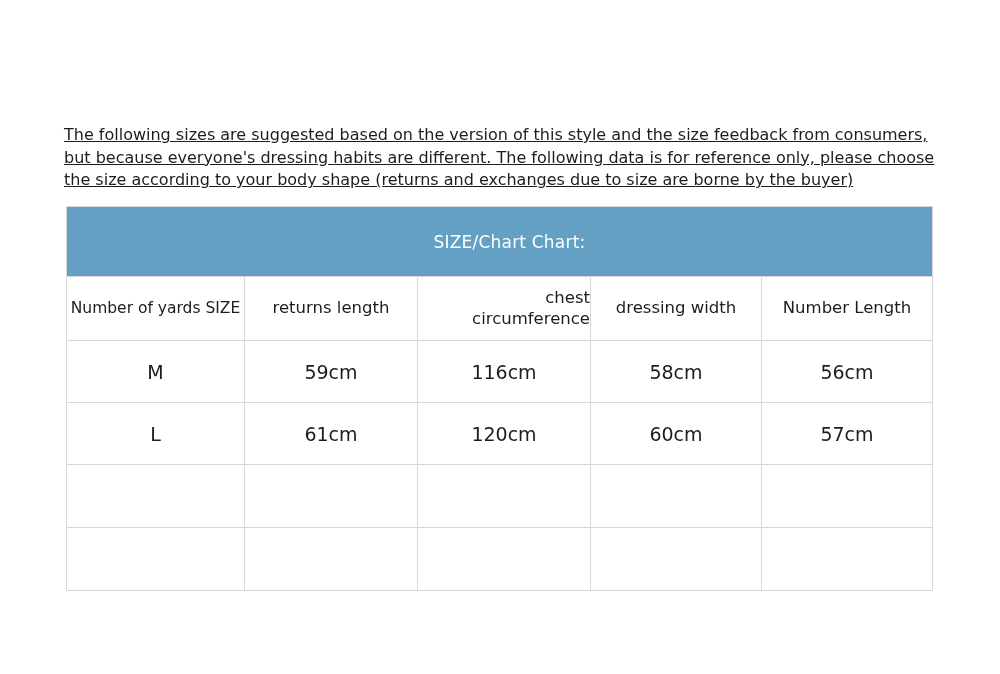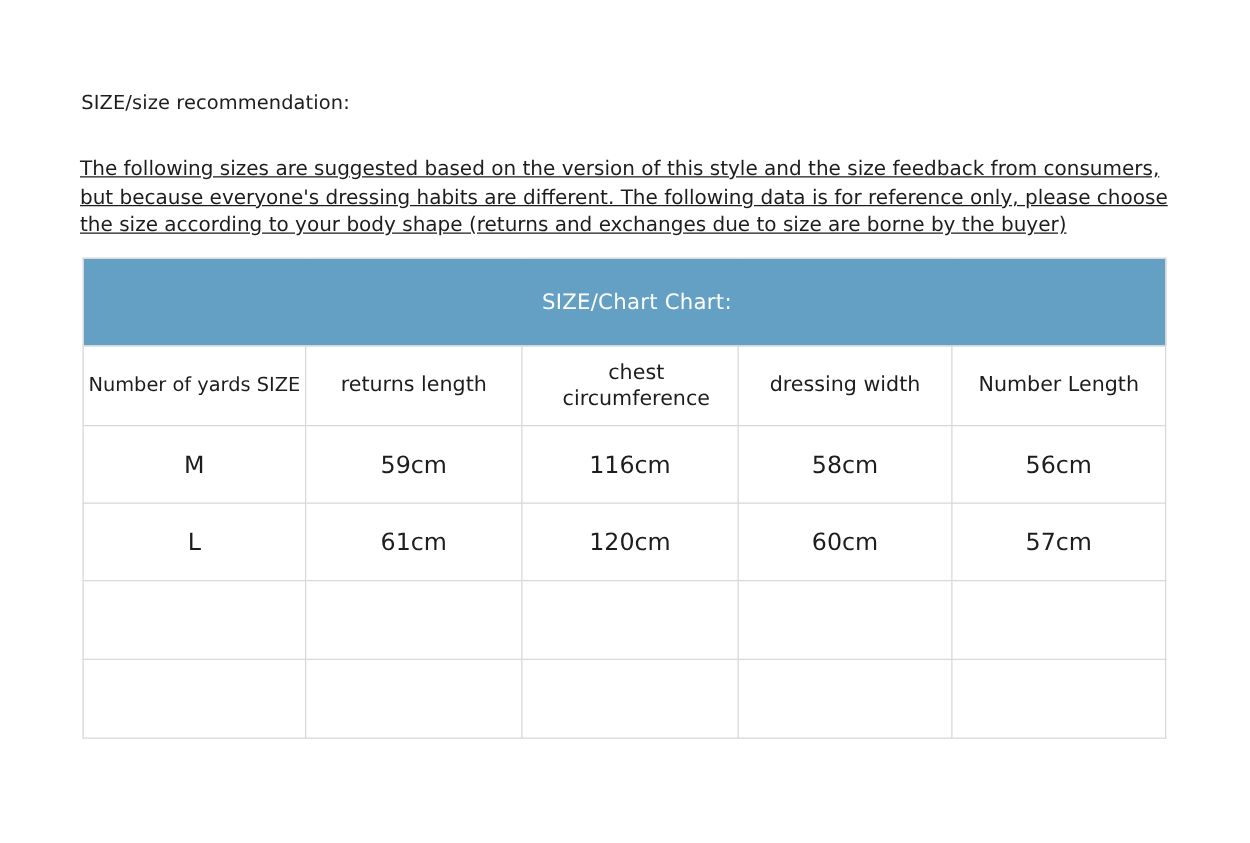--- a/index.html
+++ b/index.html
@@ -76,21 +76,21 @@
     line-height: 1.22;
     color: #1d1d1d;
     padding: 0 4px;
   }
   .head-row td.first {
     font-size: 15.5px;
     padding: 0 1px;
     margin-top: 40px;
   }
   .head-row td.left-align {
-    text-align: center;
+    text-align: right;
     padding-left: 10px;
     margin-top: 12px;
   }
   .data-row td {
     height: 61px;
     font-size: 19px;
     color: #1d1d1d;
   }
   .empty-row td {
     height: 62px;
@@ -99,21 +99,20 @@
   .col2 { width: 173px; }
   .col3 { width: 173px; }
   .col4 { width: 171px; }
   .col5 { width: 171px; }
 </style>
 </head>
 <body>
 
 <div class="page">
 
-  <div class="intro-title">SIZE/size recommendation:</div>
 
   <div class="intro-body">The following sizes are suggested based on the version of this style and the size feedback from consumers, but because everyone's dressing habits are different. The following data is for reference only, please choose the size according to your body shape (returns and exchanges due to size are borne by the buyer)</div>
 
   <div class="table-wrap">
     <table class="size-table">
       <colgroup>
         <col class="col1">
           <col class="col2">
           <col class="col3">
           <col class="col4">

